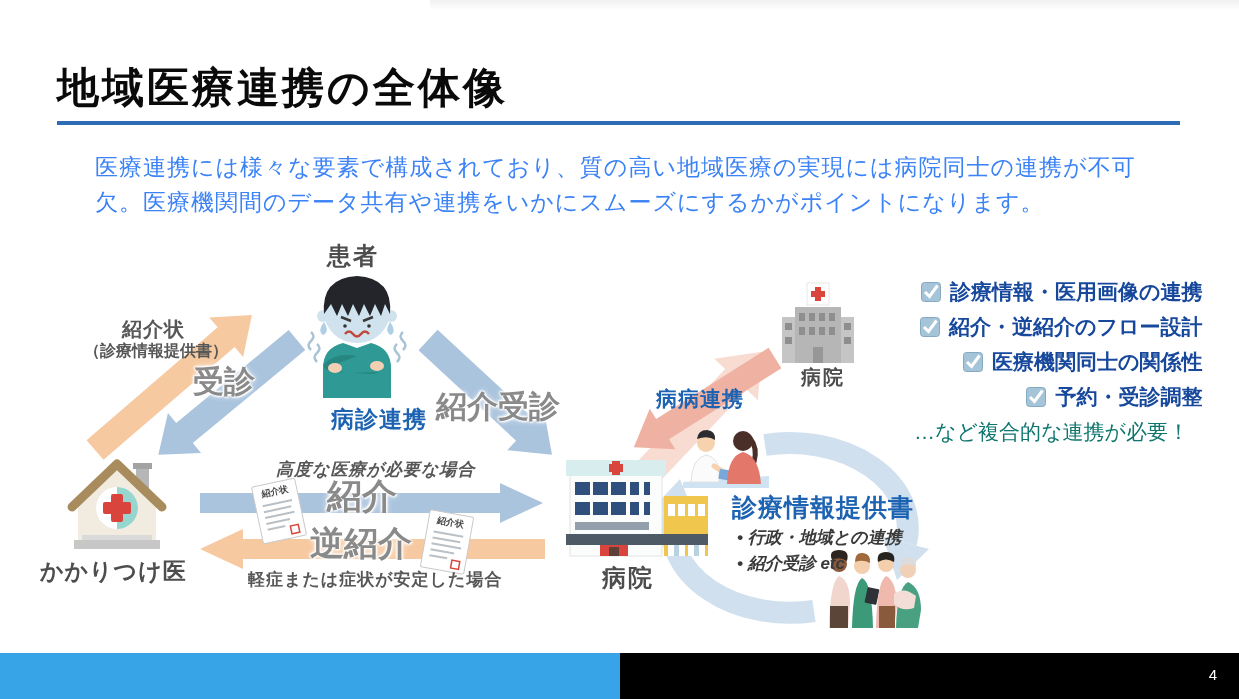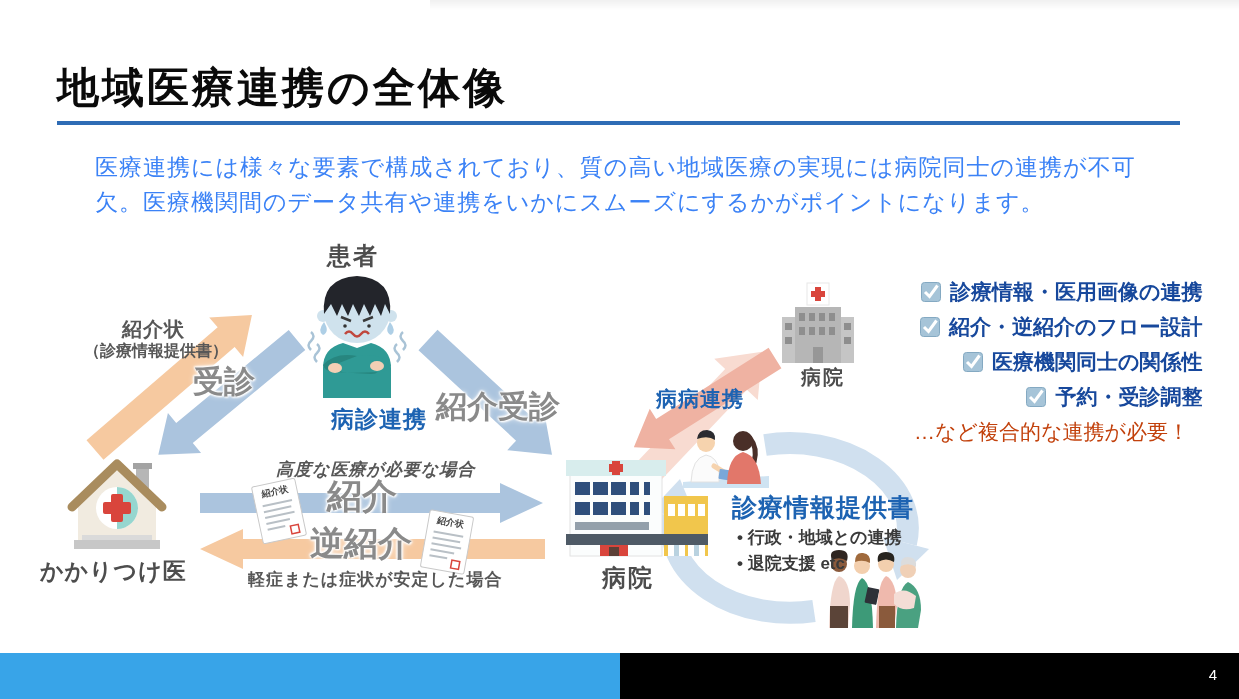--- a/index.html
+++ b/index.html
@@ -36,29 +36,29 @@
   .referral-visit-label { left:436px; top:366px; font-size:31px;margin-top:20px; }
   .referral-label       { left:327px; top:473px; font-size:35px; }
   .reverse-referral-label { left:310px; top:521px; font-size:34px; }
   .referral-cond  { left:276px; top:458px;font-style:italic; }
   .reverse-cond   { left:248px; top:568px; }
 
   .byoshin-label { left:310px; top:404px; font-size:23px;margin-left:21px; }
   .byobyo-label  { left:656px; top:385px; font-size:21px; }
   .regional-label { left:732px; top:491px; font-size:25px; }
 
-  .regional-bullets { left:737px; top:525px; font-size:17px; font-weight:700; color:#3a3a3a; line-height:26px; }
+  .regional-bullets { left:737px; top:525px; font-size:17px; font-weight:700; color:#3a3a3a; line-height:26px;font-style:italic; }
   .regional-bullets div { white-space:nowrap; }
   .regional-bullets div::before { content:"•  "; }
 
   .checklist { left:920px; top:281px; }
   .check-row { display:flex; align-items:center; margin-bottom:14px; height:21px;justify-content:flex-end; }
   .check-row svg { margin-right:9px; flex:0 0 auto; }
   .check-text { font-size:21px; font-weight:700; color:#17489c; white-space:nowrap; }
-  .checklist-footer { left:914px; top:418px; font-size:21px; color:#c2410c; white-space:nowrap; }
+  .checklist-footer { left:914px; top:418px; font-size:21px; color:#0f766e; white-space:nowrap; }
 
   .doc-icon { width:46px; height:60px; }
   .doc1 { left:256px; top:481px; transform:rotate(-12deg); }
   .doc2 { left:424px; top:512px; transform:rotate(10deg); }
 
   .bar-blue  { left:0;   top:653px; width:620px; height:46px; background:#38a4e8; }
   .bar-black { left:620px; top:653px; width:619px; height:46px; background:#000; }
   .page-number { right:22px; top:666px; font-size:15px; color:#fff; }
 
   .z1 { z-index:1; } .z2 { z-index:2; } .z3 { z-index:3; } .z4 { z-index:4; }
@@ -287,21 +287,21 @@
 
   <div class="abs z4 cond-label referral-cond">高度な医療が必要な場合</div>
   <div class="abs z4 cond-label reverse-cond">軽症または症状が安定した場合</div>
 
   <div class="abs z4 blue-link byoshin-label">病診連携</div>
   <div class="abs z4 blue-link byobyo-label">病病連携</div>
   <div class="abs z4 blue-link regional-label">診療情報提供書</div>
 
   <div class="abs z4 regional-bullets">
     <div>行政・地域との連携</div>
-    <div>退院支援 etc</div>
+    <div>紹介受診 etc</div>
   </div>
 
   <div class="abs z4 checklist">
     <div class="check-row">
       <svg width="20" height="20" viewBox="0 0 20 20">
         <rect x="0.5" y="0.5" width="19" height="19" rx="3" fill="#a6c4d8" stroke="#84a9c2"></rect>
         <path d="M4,10 L8.5,14.5 L16.5,3.5" stroke="#fff" stroke-width="3" fill="none"></path>
       </svg>
       <span class="check-text">診療情報・医用画像の連携</span>
     </div>

